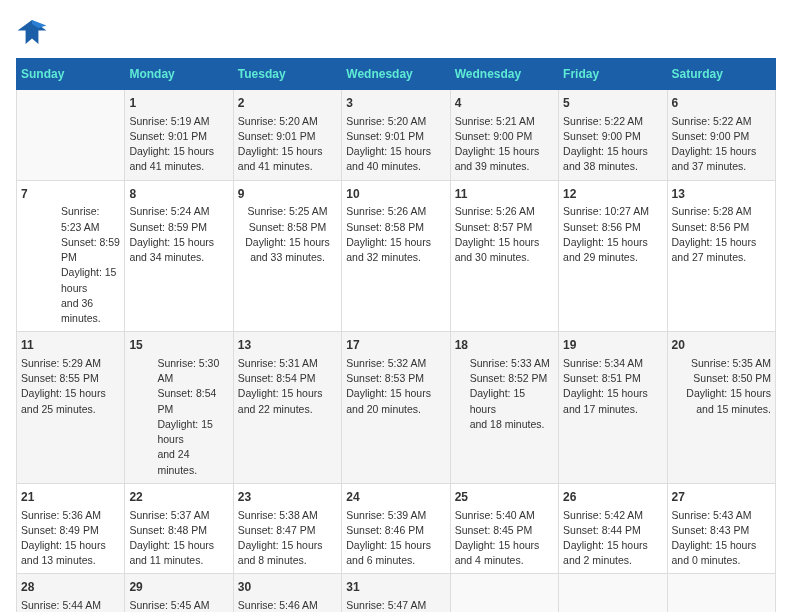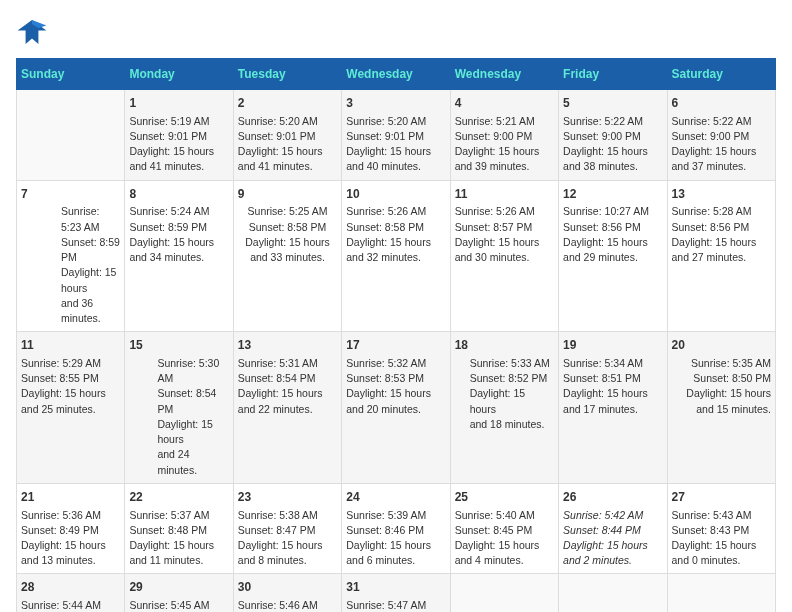--- a/index.html
+++ b/index.html
@@ -303,21 +303,21 @@
         </td>
         <td>
           <span class="day-number">25</span>
           <div class="day-info" style="white-space: pre-line;">Sunrise: 5:40 AM
 Sunset: 8:45 PM
 Daylight: 15 hours
 and 4 minutes.</div>
         </td>
         <td>
           <span class="day-number">26</span>
-          <div class="day-info" style="white-space: pre-line; font-style: italic;">Sunrise: 5:42 AM
+          <div class="day-info" style="white-space: pre-line;">Sunrise: 5:42 AM
 Sunset: 8:44 PM
 Daylight: 15 hours
 and 2 minutes.</div>
         </td>
         <td>
           <span class="day-number">27</span>
           <div class="day-info" style="white-space: pre-line;">Sunrise: 5:43 AM
 Sunset: 8:43 PM
 Daylight: 15 hours
 and 0 minutes.</div>

